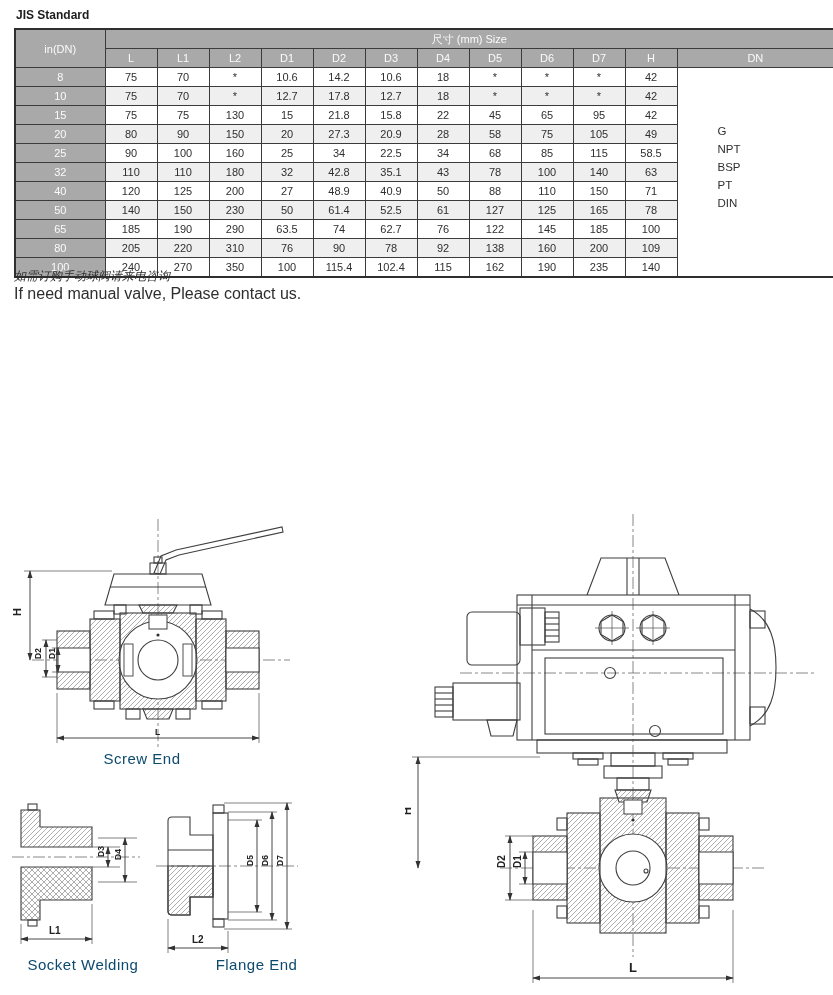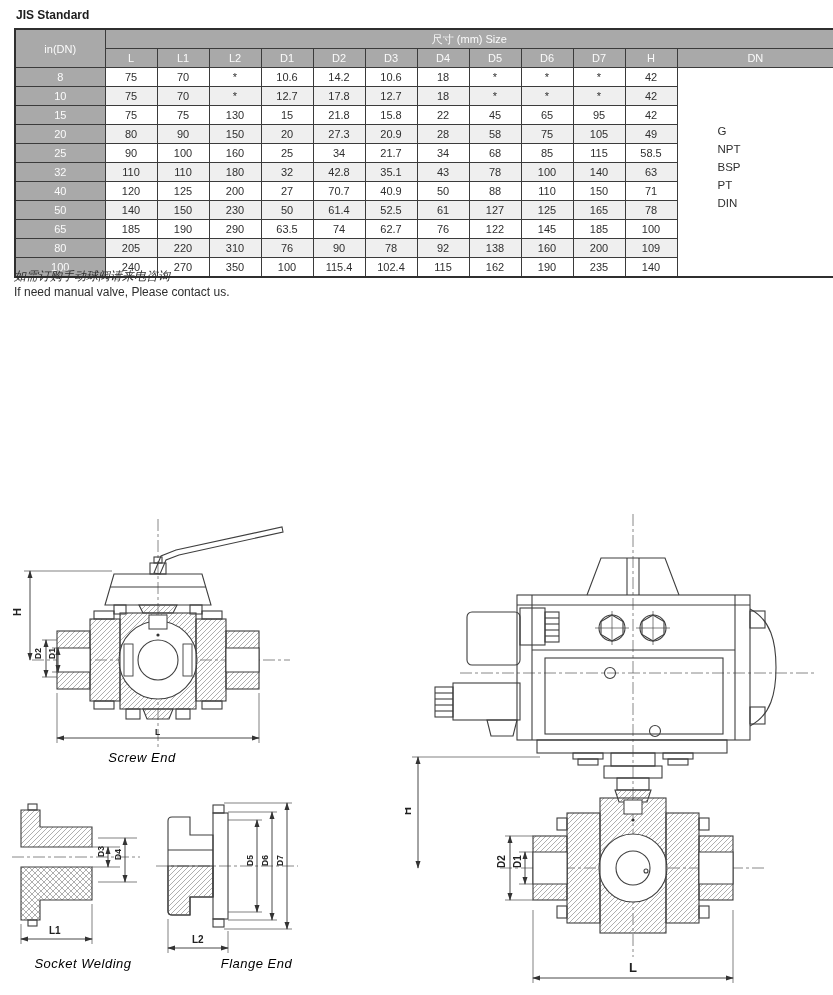--- a/index.html
+++ b/index.html
@@ -13,34 +13,34 @@
               height:18px;line-height:18px;overflow:hidden;white-space:nowrap;}
   #spec-table th{background:#a9a9a9;color:#fbfbfb;font-weight:normal;font-size:11px;}
   #spec-table td.row-size{background:#a9a9a9;color:#fbfbfb;}
   #spec-table td.val{background:#ffffff;color:#2f2f2f;}
   #spec-table tr.alt td.val{background:#efefef;}
   #spec-table td.dn-cell{background:#ffffff;vertical-align:top;border-bottom:2px solid #2f2f2f;}
   .dn-list{padding:54px 0 0 40px;text-align:left;font-size:11.5px;color:#2f2f2f;line-height:18px;}
   .col-first{width:90px;} .col-val{width:52px;} .col-dn{width:157px;}
   
   #note-cn{position:absolute;left:14px;top:268px;font-size:12px;color:#2e2e2e;font-style:italic;}
-  #note-en{position:absolute;left:14px;top:285px;font-size:12px;color:#2e2e2e;}
+  #note-en{position:absolute;left:14px;top:285px;font-size:16px;color:#2e2e2e;}
   
   .drw{position:absolute;}
   .ol{fill:none;stroke:#3f3f3f;stroke-width:1.1;stroke-linejoin:miter;}
   .hf{fill:url(#hatch);stroke:#3f3f3f;stroke-width:1.1;}
   .xhf{fill:url(#xhatch);stroke:#3f3f3f;stroke-width:1.1;}
   .cl{stroke:#6a6a6a;stroke-width:0.8;stroke-dasharray:12 3 3 3;fill:none;}
   .xl{stroke:#4a4a4a;stroke-width:0.7;fill:none;}
   .dim{stroke:#333;stroke-width:0.9;fill:none;marker-start:url(#arr);marker-end:url(#arr);}
   .dt{font:bold 11px "Liberation Sans",sans-serif;fill:#222;}
   .dt2{font:bold 8.5px "Liberation Sans",sans-serif;fill:#222;}
   .dt2b{font:bold 10px "Liberation Sans",sans-serif;fill:#222;}
   .dtL{font:bold 13px "Liberation Sans",sans-serif;fill:#222;}
-  .drw-label{position:absolute;text-align:center;font-size:13px;color:#000000;letter-spacing:0.5px;font-style:italic;}
+  .drw-label{position:absolute;text-align:center;font-size:15px;color:#0c4a6e;letter-spacing:0.5px;}
 </style>
 </head>
 <body>
 
 <div id="page">
 
   <svg width="0" height="0" style="position:absolute" aria-hidden="true">
     <defs>
       <pattern id="hatch" patternUnits="userSpaceOnUse" width="5" height="5">
         <path d="M0,5 L5,0" stroke="#8d8d8d" stroke-width="0.7"></path>
@@ -158,21 +158,21 @@
           <td class="val">105</td>
           <td class="val">49</td>
         </tr>
         <tr>
           <td class="row-size">25</td>
           <td class="val">90</td>
           <td class="val">100</td>
           <td class="val">160</td>
           <td class="val">25</td>
           <td class="val">34</td>
-          <td class="val">21.7</td>
+          <td class="val">22.5</td>
           <td class="val">34</td>
           <td class="val">68</td>
           <td class="val">85</td>
           <td class="val">115</td>
           <td class="val">58.5</td>
         </tr>
         <tr class="alt">
           <td class="row-size">32</td>
           <td class="val">110</td>
           <td class="val">110</td>
@@ -185,21 +185,21 @@
           <td class="val">100</td>
           <td class="val">140</td>
           <td class="val">63</td>
         </tr>
         <tr>
           <td class="row-size">40</td>
           <td class="val">120</td>
           <td class="val">125</td>
           <td class="val">200</td>
           <td class="val">27</td>
-          <td class="val">70.7</td>
+          <td class="val">48.9</td>
           <td class="val">40.9</td>
           <td class="val">50</td>
           <td class="val">88</td>
           <td class="val">110</td>
           <td class="val">150</td>
           <td class="val">71</td>
         </tr>
         <tr class="alt">
           <td class="row-size">50</td>
           <td class="val">140</td>

